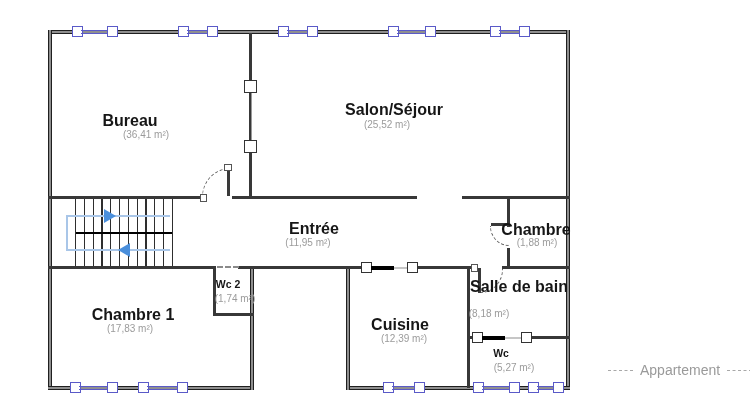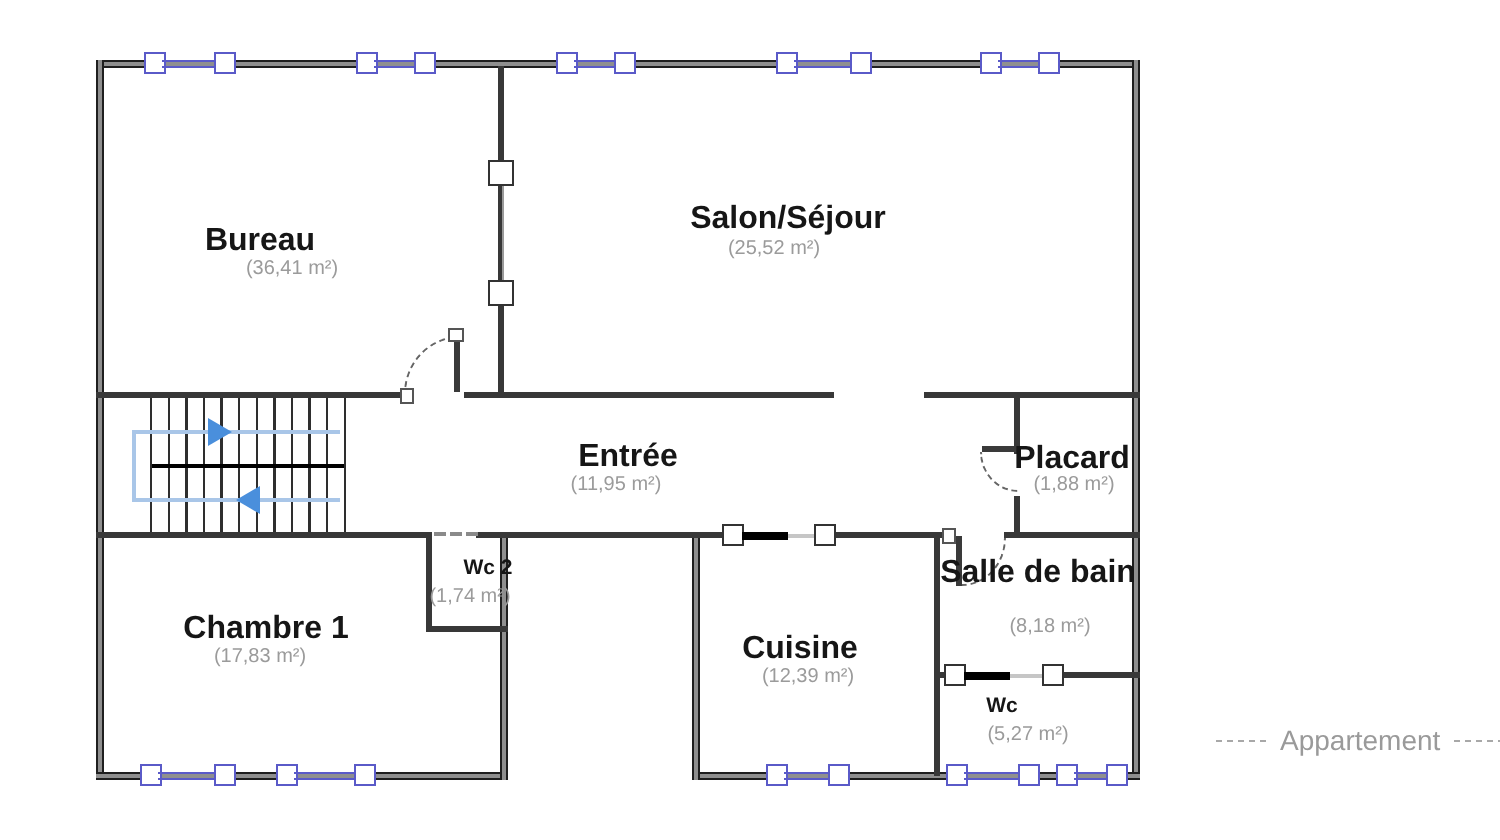--- a/index.html
+++ b/index.html
@@ -143,34 +143,34 @@
 
   <div class="room-name" style="left:130px;top:112px;">Bureau</div>
   <div class="room-area" style="left:146px;top:129px;">(36,41 m²)</div>
 
   <div class="room-name" style="left:394px;top:101px;">Salon/Séjour</div>
   <div class="room-area" style="left:387px;top:119px;">(25,52 m²)</div>
 
   <div class="room-name" style="left:302px;top:220px;margin-left:12px;">Entrée</div>
   <div class="room-area" style="left:308px;top:237px;">(11,95 m²)</div>
 
-  <div class="room-name" style="left:536px;top:221px;">Placard</div>
+  <div class="room-name" style="left:536px;top:221px;">Chambre</div>
   <div class="room-area" style="left:537px;top:237px;text-align:right;">(1,88 m²)</div>
 
   <div class="room-name" style="left:133px;top:306px;">Chambre 1</div>
   <div class="room-area" style="left:130px;top:323px;">(17,83 m²)</div>
 
-  <div class="room-name" style="left:244px;top:278px;font-size:10.5px;">Wc 2</div>
+  <div class="room-name" style="left:228px;top:278px;font-size:10.5px;">Wc 2</div>
   <div class="room-area" style="left:235px;top:293px;">(1,74 m²)</div>
 
   <div class="room-name" style="left:400px;top:316px;">Cuisine</div>
   <div class="room-area" style="left:404px;top:333px;">(12,39 m²)</div>
 
   <div class="room-name" style="left:519px;top:278px;">Salle de bain</div>
-  <div class="room-area" style="left:525px;top:308px;text-align:center;">(8,18 m²)</div>
+  <div class="room-area" style="left:489px;top:308px;text-align:center;">(8,18 m²)</div>
 
   <div class="room-name" style="left:501px;top:347px;font-size:10.5px;">Wc</div>
   <div class="room-area" style="left:514px;top:362px;">(5,27 m²)</div>
 
   <div class="legend" style="left:608px;top:362px;">
     <span class="dashline"></span>
     <span>Appartement</span>
     <span class="dashline"></span>
   </div>
 

